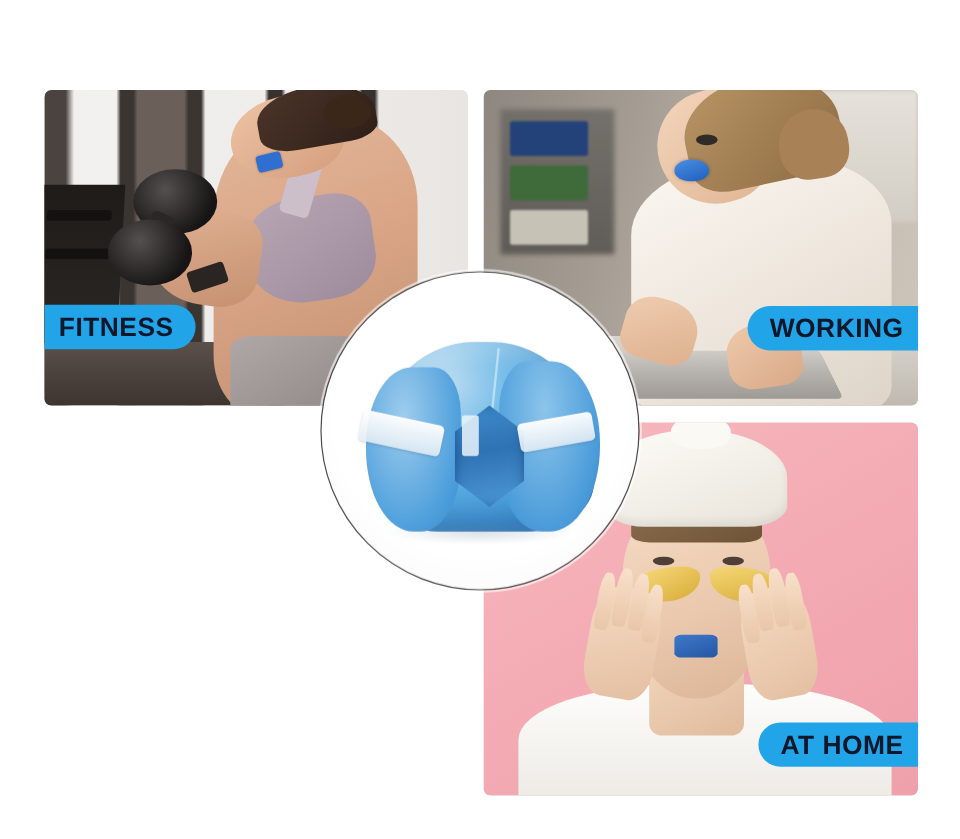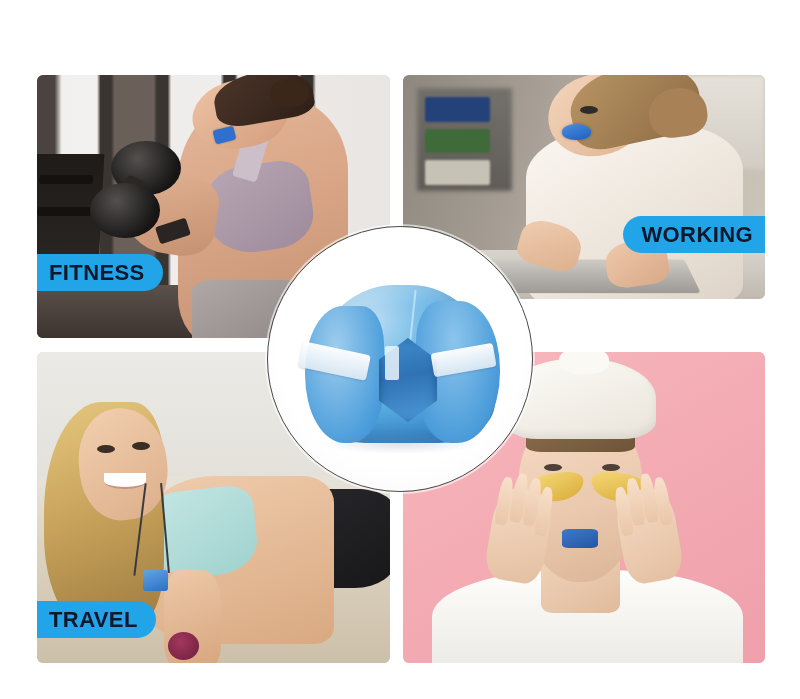--- a/index.html
+++ b/index.html
@@ -32,21 +32,21 @@
     left:37px; top:75px;
     width:728px; height:588px;
   }
   .panel {
     position:absolute;
     overflow:hidden;
     border-radius:6px;
     background:#ddd;
   }
   .panel.tl { left:0;     top:0;   width:353px; height:263px; }
-  .panel.tr { left:366px; top:0;   width:362px; height:224px;text-decoration:underline; }
+  .panel.tr { left:366px; top:0;   width:362px; height:263px;text-decoration:underline; }
   .panel.bl { left:0;     top:277px; width:353px; height:311px; }
   .panel.br { left:366px; top:277px; width:362px; height:311px; }
 
   .scene { position:absolute; inset:0; }
 
   
   .gym-bg {
     position:absolute; inset:0;
     background:
       linear-gradient(90deg,
@@ -506,40 +506,20 @@
         <div class="wrk-hair2"></div>
         <div class="wrk-eye"></div>
         <div class="wrk-mouth-dev"></div>
         <div class="laptop"></div>
         <div class="wrk-hand"></div>
         <div class="wrk-hand2"></div>
       </div>
       <div class="badge right-pill b-working">WORKING</div>
     </div>
 
-    <div class="panel bl">
-      <div class="scene">
-        <div class="beach-bg"></div>
-        <div class="beach-sky"></div>
-        <div class="bch-legs"></div>
-        <div class="bch-body"></div>
-        <div class="bch-top"></div>
-        <div class="bch-hair"></div>
-        <div class="bch-head"></div>
-        <div class="bch-eye e1"></div>
-        <div class="bch-eye e2"></div>
-        <div class="bch-smile"></div>
-        <div class="bch-cord"></div>
-        <div class="bch-cord2"></div>
-        <div class="bch-arm"></div>
-        <div class="bch-pendant"></div>
-        <div class="bch-watch"></div>
-      </div>
-      <div class="badge left-pill b-travel">TRAVEL</div>
-    </div>
 
     <div class="panel br">
       <div class="scene">
         <div class="home-bg"></div>
         <div class="hm-robe"></div>
         <div class="hm-neck"></div>
         <div class="hm-face"></div>
         <div class="hm-hairline"></div>
         <div class="hm-towel"></div>
         <div class="hm-towel-knot"></div>
@@ -554,20 +534,21 @@
           <div class="hm-finger" style="left:52%;top:-14%;"></div>
           <div class="hm-finger" style="left:74%;top:-6%;"></div>
         </div>
         <div class="hm-hand r">
           <div class="hm-finger" style="left:4%;top:-6%;"></div>
           <div class="hm-finger" style="left:26%;top:-14%;"></div>
           <div class="hm-finger" style="left:50%;top:-16%;"></div>
           <div class="hm-finger" style="left:73%;top:-10%;"></div>
         </div>
       </div>
+      <div class="badge right-pill b-athome">AT HOME</div>
     </div>
 
   </div>
 
   <div class="center-circle">
     <div class="device">
       <div class="dev-main"></div>
       <div class="dev-left-lobe"></div>
       <div class="dev-right-lobe"></div>
       <div class="dev-seam"></div>

